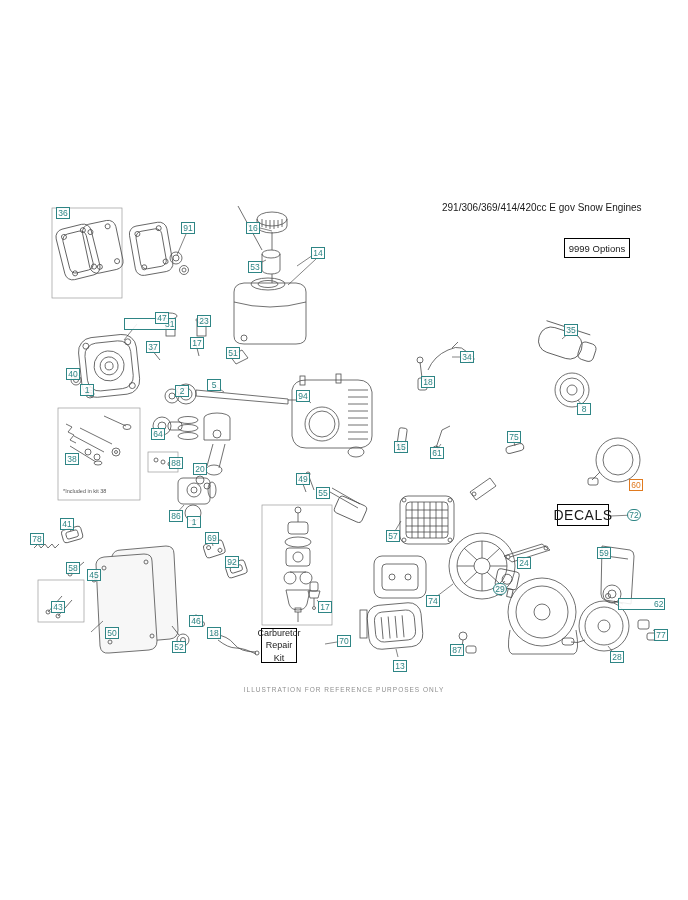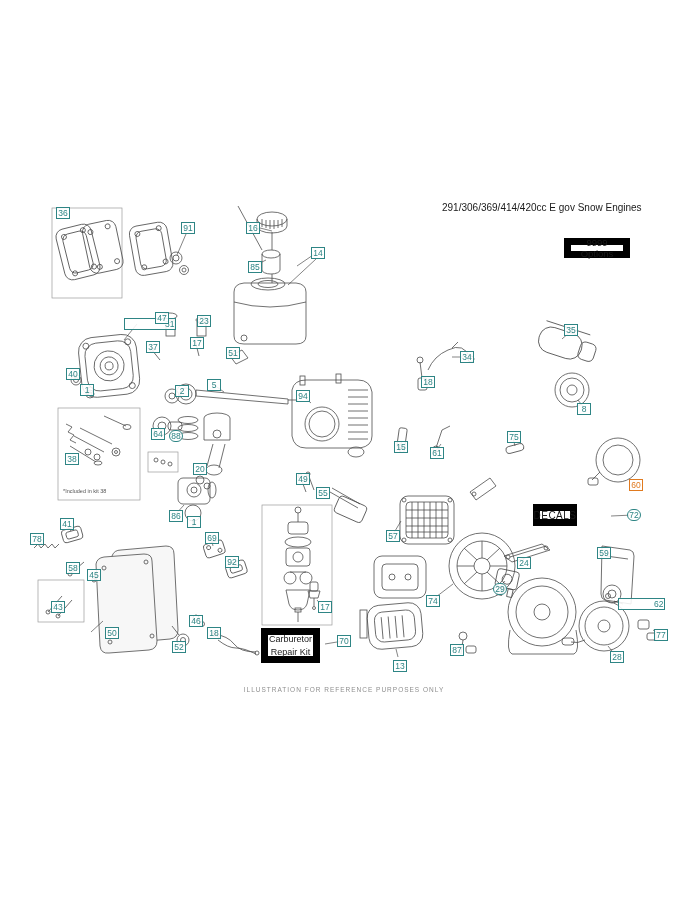--- a/index.html
+++ b/index.html
@@ -4,26 +4,26 @@
 <style>
   html,body{margin:0;padding:0;background:#ffffff;}
   .page{
     position:relative;width:688px;height:900px;background:#fff;
     font-family:"Liberation Sans",sans-serif;overflow:hidden;
   }
   .title{
     position:absolute;left:442px;top:202px;font-size:10px;color:#1a1a1a;white-space:nowrap;
   }
   .box-label{
-    position:absolute;border:7px solid #000000;color:#1a1a1a;background:#fff;
+    position:absolute;border:1px solid #000000;color:#1a1a1a;background:#fff;
     display:flex;align-items:center;justify-content:center;text-align:center;box-sizing:border-box;
   }
   #options-box{left:564px;top:238px;width:66px;height:20px;font-size:9.5px;}
-  #decals-box{left:533px;top:504px;width:44px;height:22px;font-size:10px;letter-spacing:.5px;}
-  #carb-kit-box{left:261px;top:628px;width:59px;height:35px;font-size:9px;flex-direction:column;line-height:1.35;}
+  #decals-box{left:557px;top:504px;width:52px;height:22px;font-size:14px;letter-spacing:.5px;}
+  #carb-kit-box{left:261px;top:628px;width:36px;height:35px;font-size:9px;flex-direction:column;line-height:1.35;}
   .footer{
     position:absolute;left:0;width:688px;top:686px;text-align:center;
     font-size:6.5px;color:#8f8f8f;letter-spacing:1px;
   }
   .kit-note{position:absolute;left:63px;top:488px;font-size:5.5px;color:#555;}
   svg.art{position:absolute;left:0;top:0;}
   .art .p{stroke:#4d4d4d;stroke-width:.8;fill:none;}
   .art .pf{stroke:#4d4d4d;stroke-width:.8;fill:#f7f7f7;}
   .art .frame{stroke:#9a9a9a;stroke-width:.7;fill:none;}
   .art .leader{stroke:#333;stroke-width:.6;fill:none;}
@@ -397,42 +397,42 @@
 
   <div class="kit-note">*Included in kit 38</div>
 
   <div class="footer">ILLUSTRATION FOR REFERENCE PURPOSES ONLY</div>
 
   <div id="callout-layer">
       <div class="callout" style="left: 56px; top: 207px;">36</div>
       <div class="callout" style="left: 181px; top: 222px;">91</div>
       <div class="callout" style="left: 246px; top: 222px;">16</div>
       <div class="callout" style="left: 311px; top: 247px;">14</div>
-      <div class="callout" style="left: 248px; top: 261px;">85</div>
+      <div class="callout" style="left: 248px; top: 261px;">53</div>
       <div class="callout" style="left: 124px; top: 318px; padding-left: 40px;">31</div>
       <div class="callout" style="left: 155px; top: 312px;">47</div>
       <div class="callout" style="left: 197px; top: 315px;">23</div>
       <div class="callout" style="left: 190px; top: 337px;">17</div>
       <div class="callout" style="left: 146px; top: 341px;">37</div>
       <div class="callout" style="left: 226px; top: 347px;">51</div>
       <div class="callout" style="left: 66px; top: 368px;">40</div>
       <div class="callout" style="left: 80px; top: 384px;">1</div>
       <div class="callout" style="left: 175px; top: 385px;">2</div>
       <div class="callout" style="left: 207px; top: 379px;">5</div>
       <div class="callout" style="left: 296px; top: 390px;">94</div>
       <div class="callout" style="left: 421px; top: 376px;">18</div>
       <div class="callout" style="left: 460px; top: 351px;">34</div>
       <div class="callout" style="left: 564px; top: 324px;">35</div>
       <div class="callout" style="left: 577px; top: 403px;">8</div>
       <div class="callout" style="left: 151px; top: 428px;">64</div>
       <div class="callout" style="left: 394px; top: 441px;">15</div>
       <div class="callout" style="left: 430px; top: 447px;">61</div>
       <div class="callout" style="left: 507px; top: 431px;">75</div>
       <div class="callout" style="left: 65px; top: 453px;">38</div>
-      <div class="callout" style="left: 169px; top: 430px; border-radius: 6px;">88</div>
+      <div class="callout" style="left: 169px; top: 457px;">88</div>
       <div class="callout" style="left: 193px; top: 463px;">20</div>
       <div class="callout" style="left: 296px; top: 473px;">49</div>
       <div class="callout" style="left: 316px; top: 487px;">55</div>
       <div class="callout highlight" style="left: 629px; top: 479px;">60</div>
       <div class="callout" style="left: 627px; top: 509px; border-radius: 6px;">72</div>
       <div class="callout" style="left: 169px; top: 510px;">86</div>
       <div class="callout" style="left: 187px; top: 516px;">1</div>
       <div class="callout" style="left: 60px; top: 518px;">41</div>
       <div class="callout" style="left: 30px; top: 533px;">78</div>
       <div class="callout" style="left: 205px; top: 532px;">69</div>

